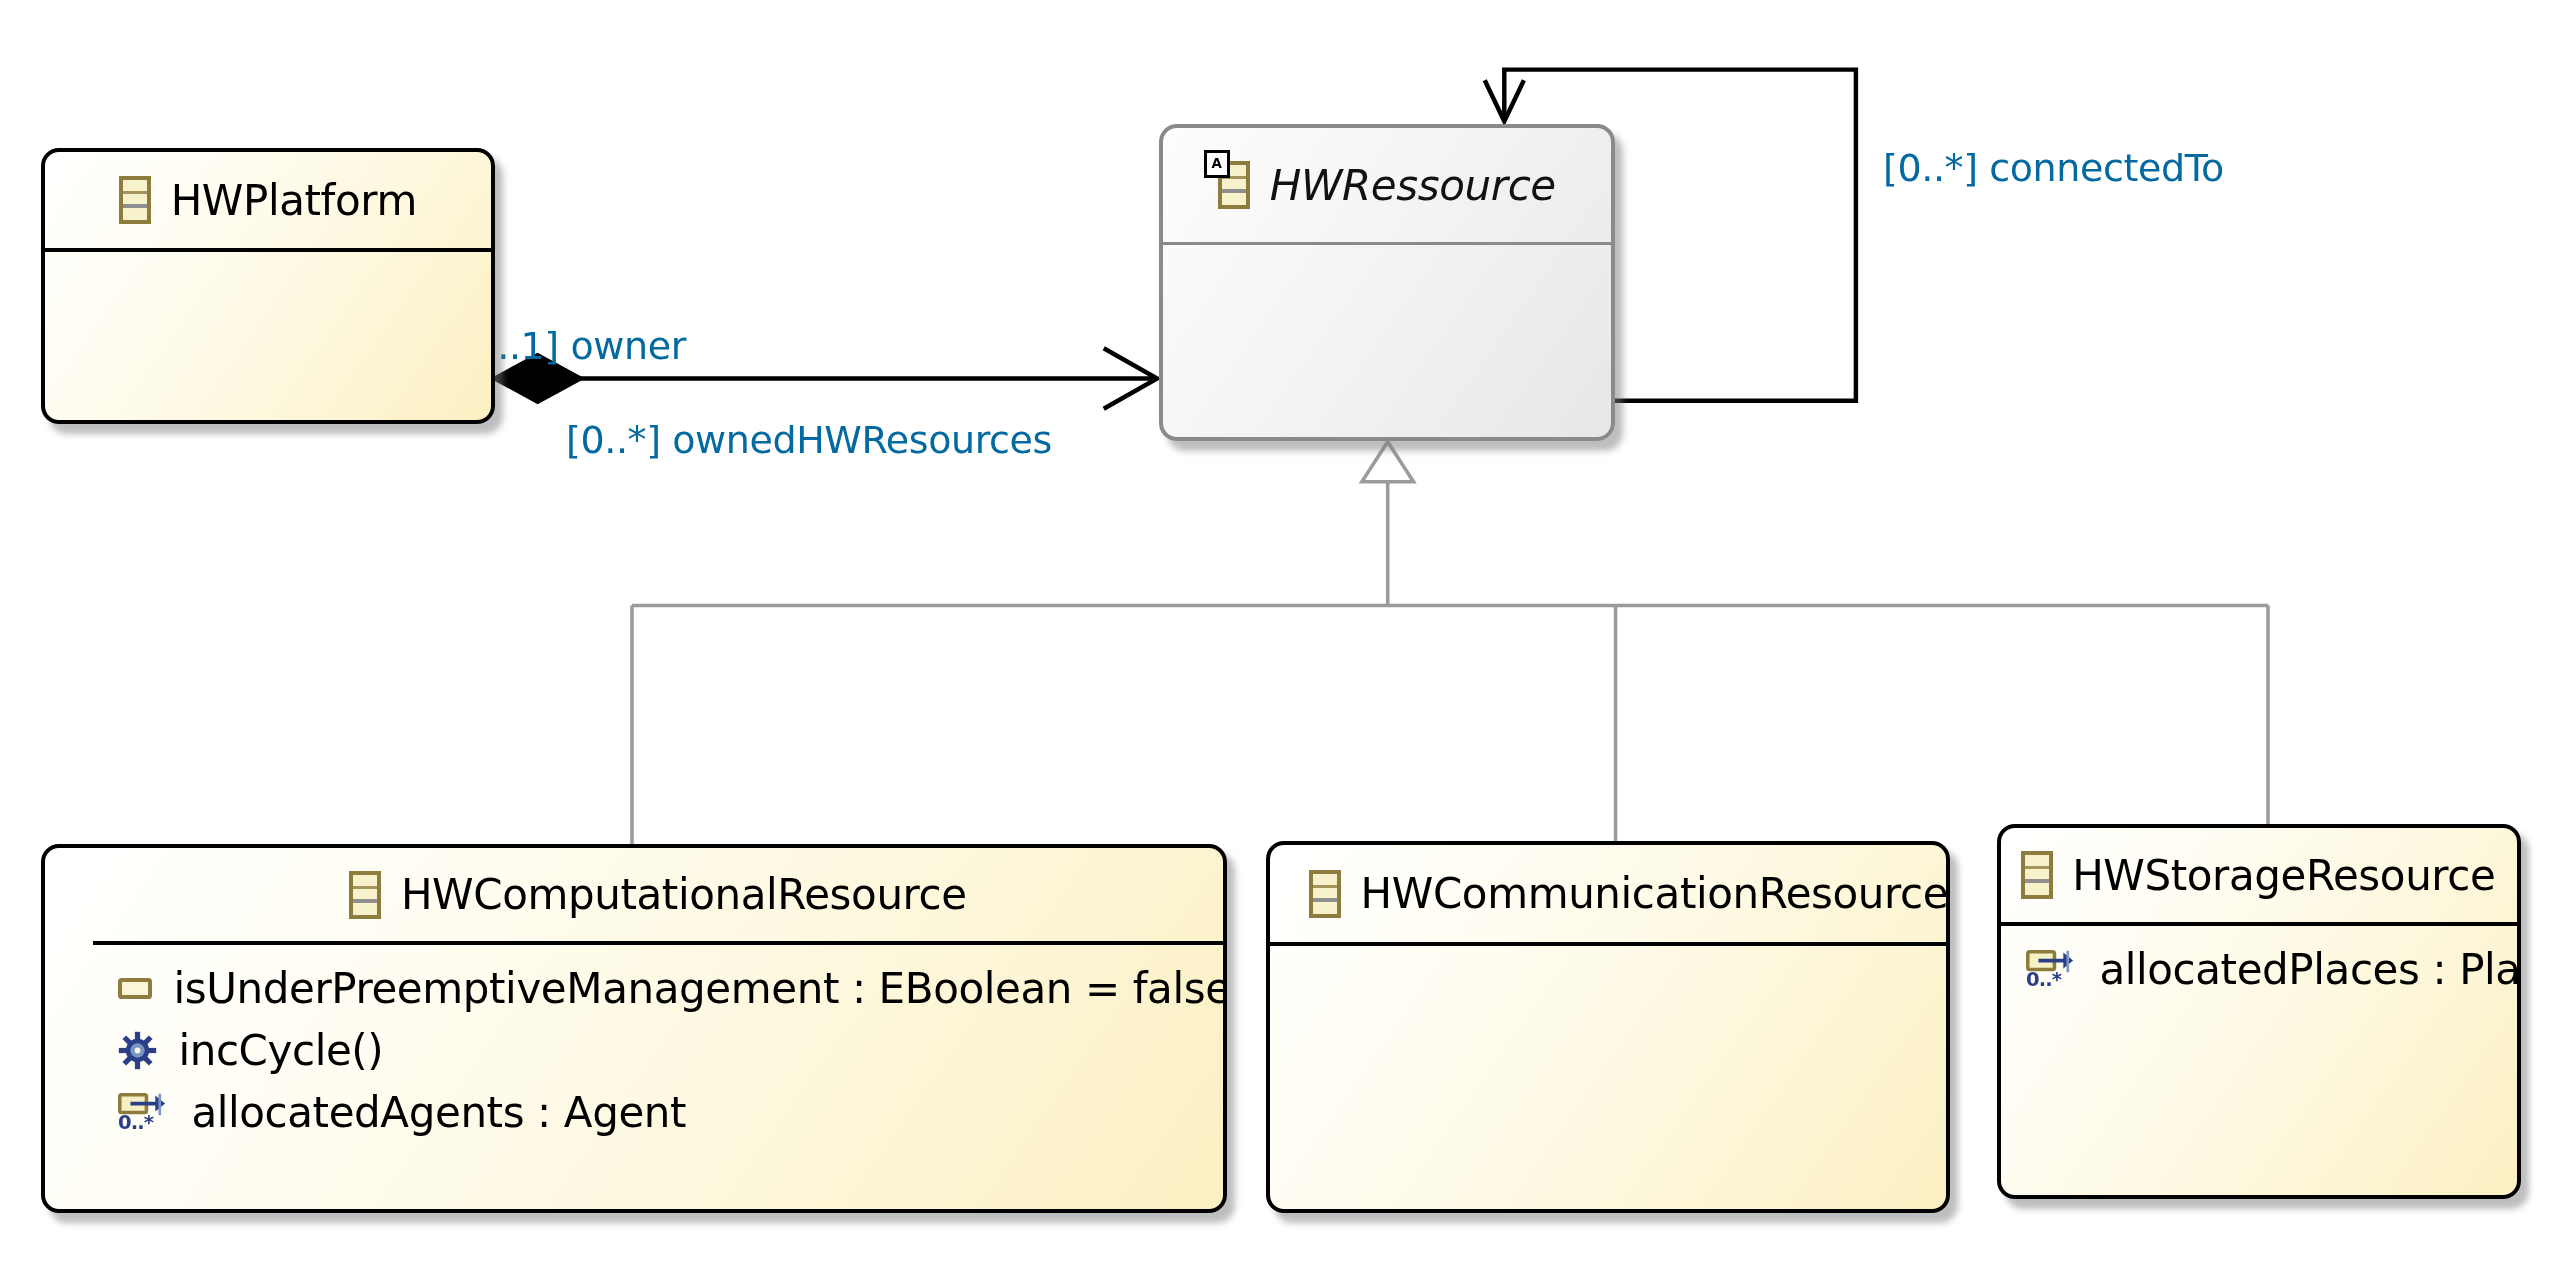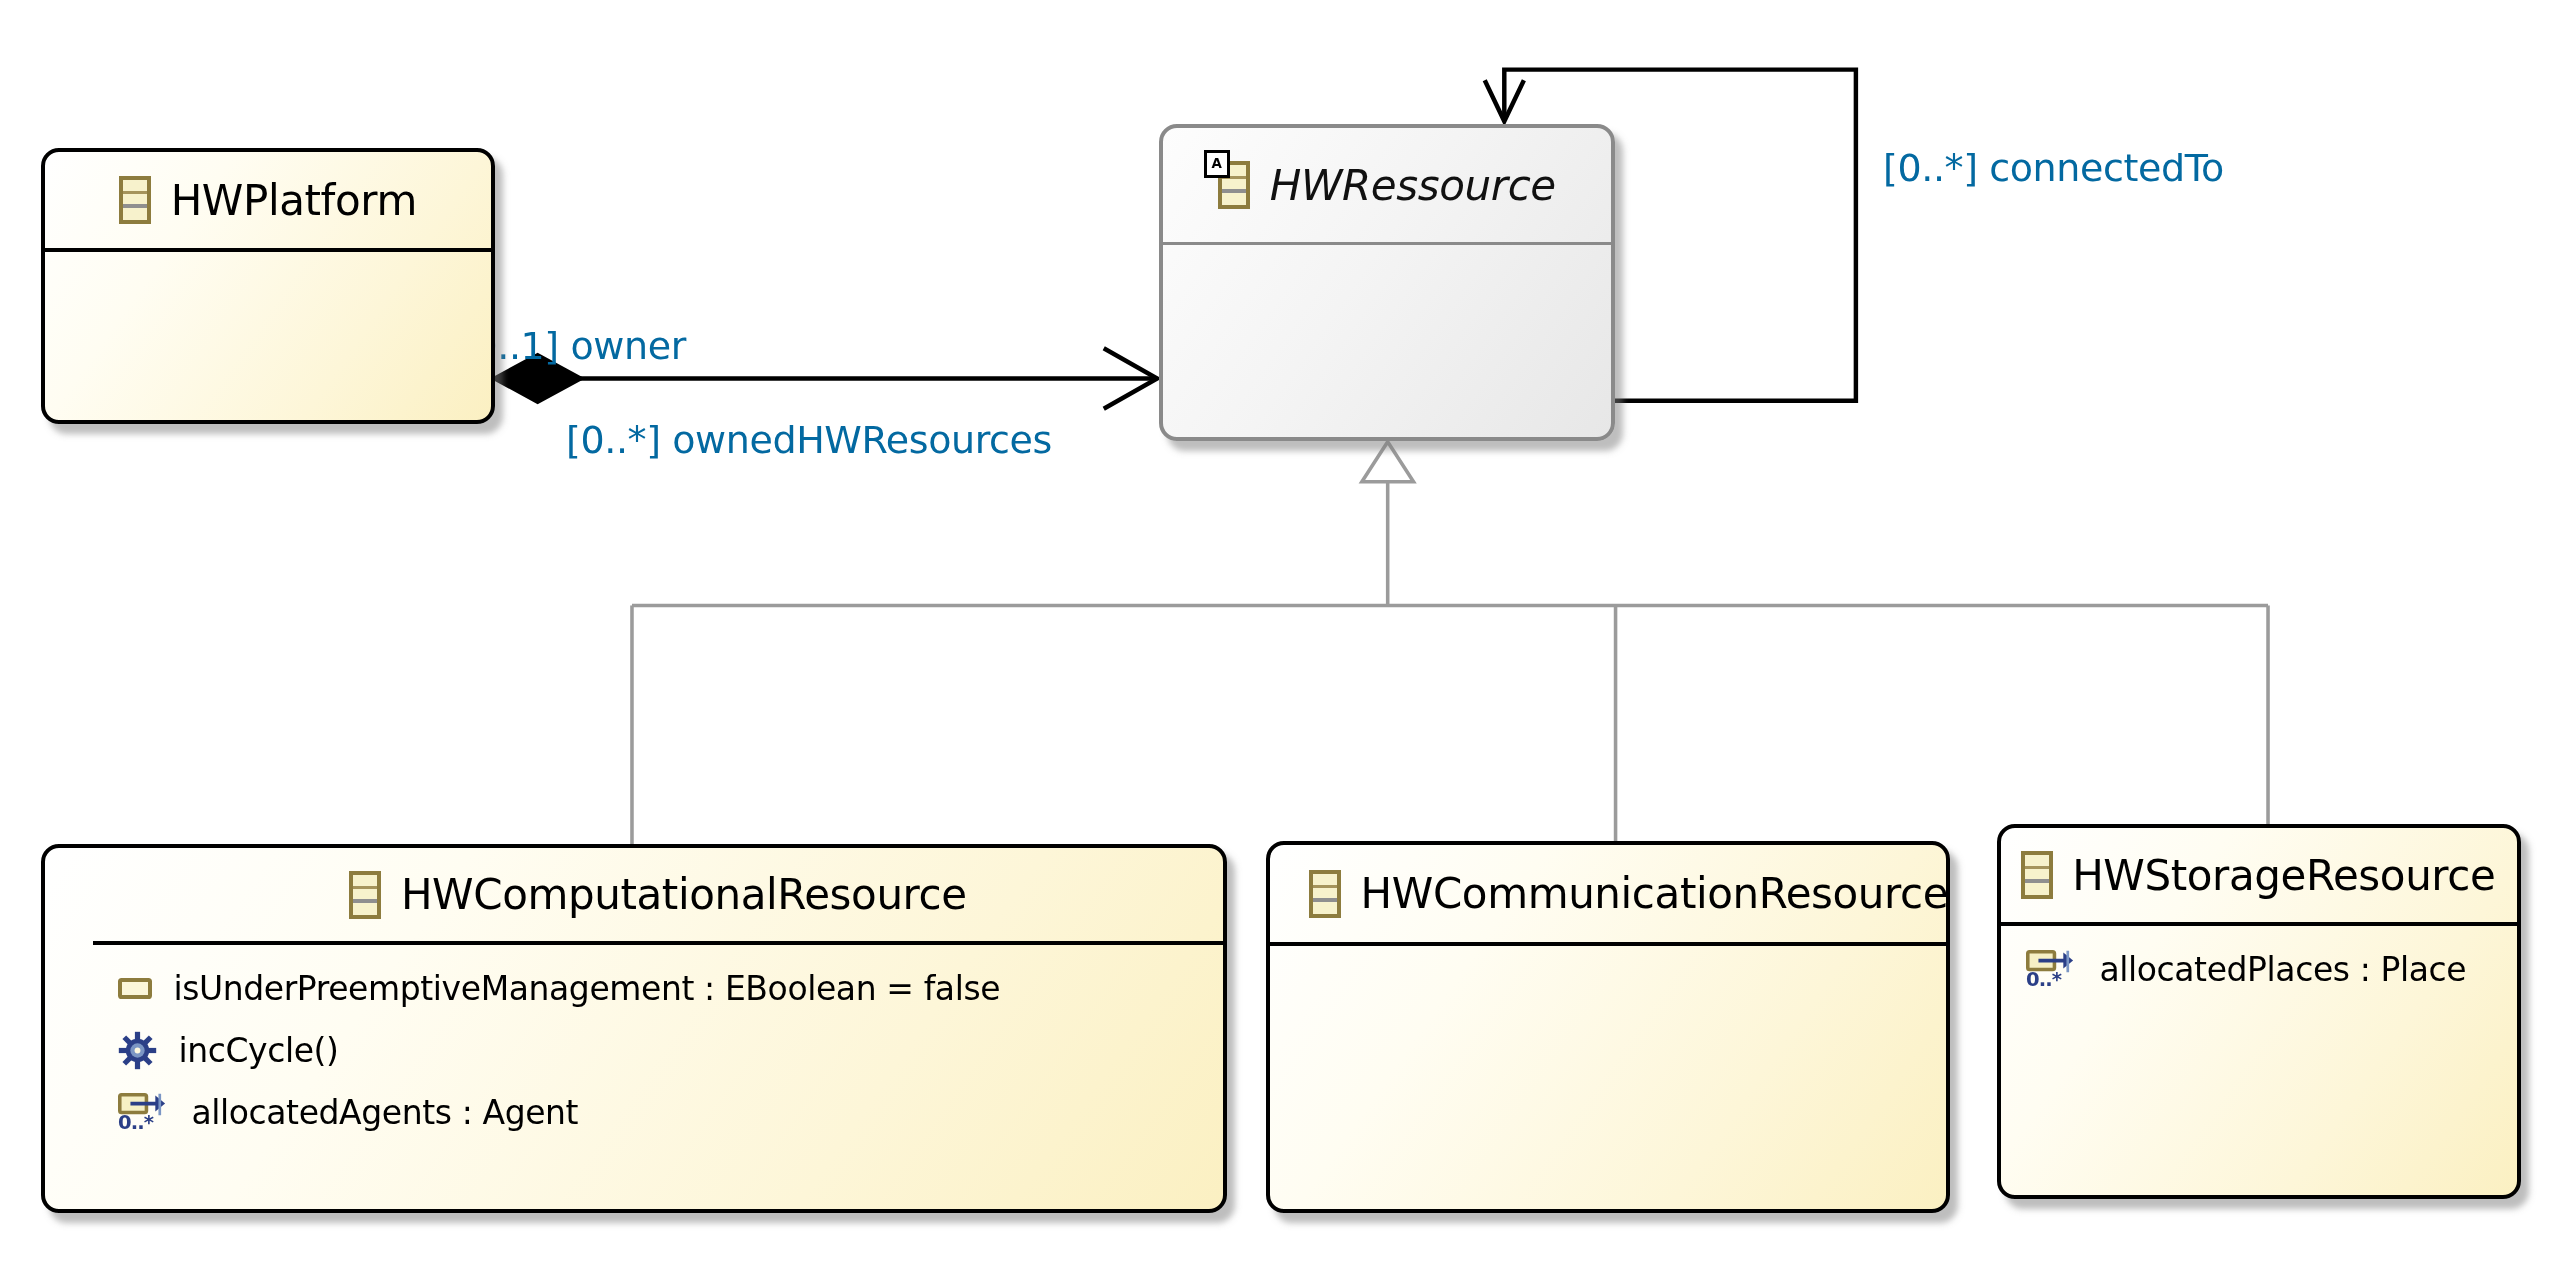--- a/index.html
+++ b/index.html
@@ -42,21 +42,21 @@
   .abstract .cls-title{font-style:italic;color:#111;}
   .cbody{flex:1;display:flex;flex-direction:column;padding-top:12.5px;}
 
   
   .row{
     flex:none;height:62px;
     display:flex;align-items:center;gap:21.4px;
     padding-left:25px;
     overflow:hidden;
   }
-  .mlabel{font-size:33px;color:#000;white-space:nowrap;letter-spacing:-0.4px;}
+  .mlabel{font-size:42px;color:#000;white-space:nowrap;letter-spacing:-0.4px;}
   .mlabel.clip{max-width:500px;overflow:hidden;}
 
   
   .eclass-wrap{position:relative;flex:none;}
   .eclass-icon{
     width:32px;height:48px;box-sizing:border-box;
     border:4.5px solid #8d7c3e;background:#f7f2cc;
     display:flex;flex-direction:column;
   }
   .eclass-icon .c1{flex:1.1;border-bottom:3.6px solid #a5945c;}

